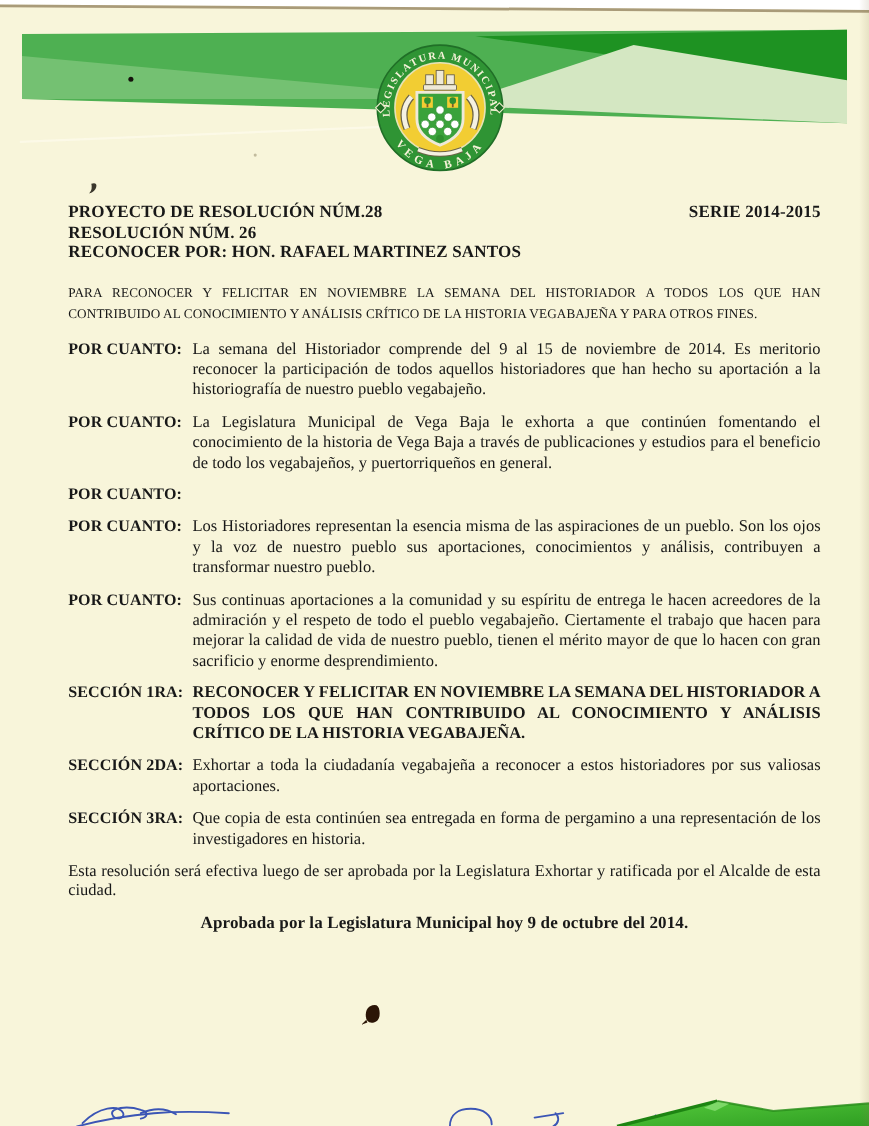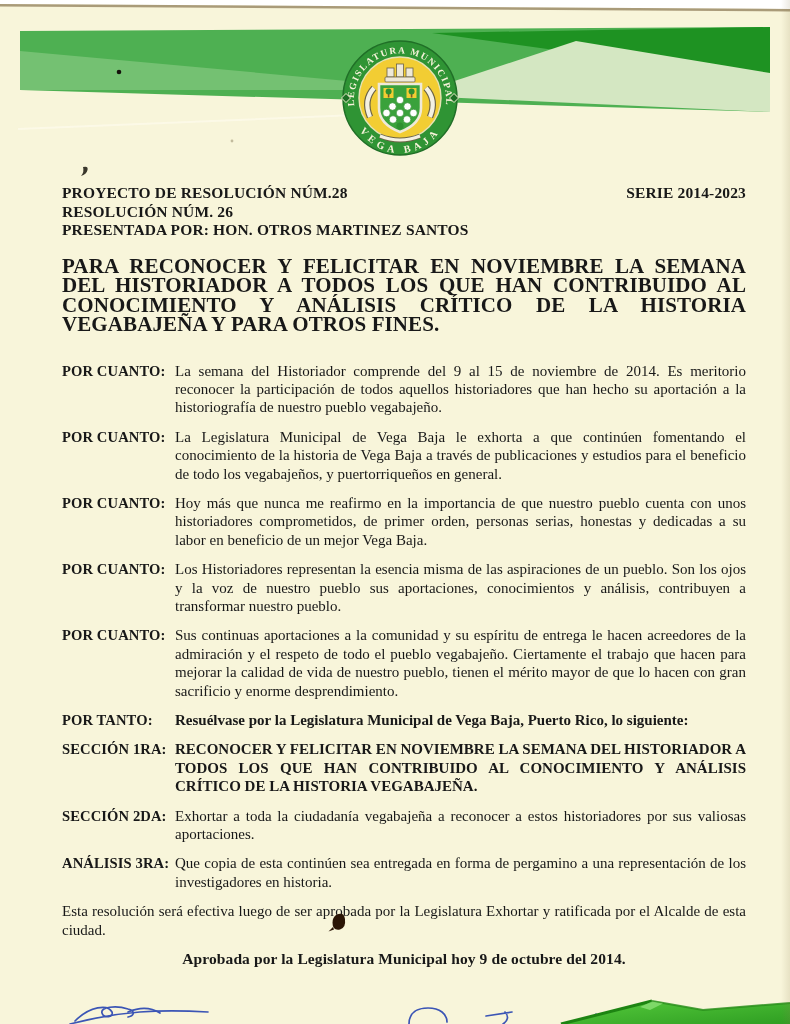--- a/index.html
+++ b/index.html
@@ -11,22 +11,22 @@
   svg.layer{position:absolute;left:0;top:0;pointer-events:none;}
   .decor{z-index:0;}
   .overlay{z-index:2;}
   .edge-right{
     position:absolute;right:0;top:0;width:9px;height:100%;z-index:3;
     background:linear-gradient(to right,rgba(0,0,0,0),rgba(140,125,80,.16));
   }
   .content{position:absolute;left:62px;top:184px;width:684px;z-index:1;}
   .doc-head{font-weight:bold;font-size:15.5px;line-height:18.5px;letter-spacing:.15px;}
   .head-row1{display:flex;justify-content:space-between;gap:20px;}
-  .title{font-weight:bold;margin:17px 0 0 0;text-align:justify;font-size:21px;line-height:19.5px;letter-spacing:.1px;}
-  #clauses{margin-top:27px;}
+  .title{font-weight:normal;margin:17px 0 0 0;text-align:justify;font-size:12px;line-height:19.5px;letter-spacing:.1px;}
+  #clauses{margin-top:13px;}
   .clause{display:flex;margin-bottom:11px;font-size:15px;line-height:18.4px;}
   .clabel{font-weight:bold;flex:0 0 113px;width:113px;font-size:14.6px;letter-spacing:.1px;}
   .cbody{flex:1;text-align:justify;}
   .bold-body .cbody{font-weight:bold;}
   .approval{text-align:center;font-weight:bold;font-size:15.5px;margin:3px 0 0 0;letter-spacing:.1px;}
   .seal-ring-text{font-family:"Liberation Serif","DejaVu Serif",serif;font-weight:bold;fill:#f7f3da;}
 </style>
 </head>
 <body>
 
@@ -109,63 +109,58 @@
         <path d="M 380 136 Q 400 144 420 136" stroke="#6b6347" stroke-width="5"></path>
         <path d="M 380 136 Q 400 144 420 136" stroke="#f4f1e2" stroke-width="3.2"></path>
       </g>
     </g>
   </svg>
 
   <div class="content">
     <div class="doc-head">
       <div class="head-row1">
         <span>PROYECTO DE RESOLUCIÓN NÚM.28</span>
-        <span>SERIE 2014-2023</span>
+        <span>SERIE 2014-2015</span>
       </div>
       <div>RESOLUCIÓN NÚM. 26</div>
-      <div>PRESENTADA POR: HON. OTROS MARTINEZ SANTOS</div>
+      <div>RECONOCER POR: HON. RAFAEL MARTINEZ SANTOS</div>
     </div>
 
     <p class="title">PARA RECONOCER Y FELICITAR EN NOVIEMBRE LA SEMANA DEL HISTORIADOR A TODOS LOS QUE HAN CONTRIBUIDO AL CONOCIMIENTO Y ANÁLISIS CRÍTICO DE LA HISTORIA VEGABAJEÑA Y PARA OTROS FINES.</p>
 
     <div id="clauses">
         <div class="clause">
           <span class="clabel">POR CUANTO:</span>
           <div class="cbody">La semana del Historiador comprende del 9 al 15 de noviembre de 2014. Es meritorio reconocer la participación de todos aquellos historiadores que han hecho su aportación a la historiografía de nuestro pueblo vegabajeño.</div>
         </div>
         <div class="clause">
           <span class="clabel">POR CUANTO:</span>
           <div class="cbody">La Legislatura Municipal de Vega Baja le exhorta a que continúen fomentando el conocimiento de la historia de Vega Baja a través de publicaciones y estudios para el beneficio de todo los vegabajeños, y puertorriqueños en general.</div>
         </div>
         <div class="clause">
           <span class="clabel">POR CUANTO:</span>
-          <div class="cbody">Hoy más que nunca me reafirmo en la importancia de que nuestro pueblo cuenta con unos historiadores comprometidos, de primer orden, personas serias, honestas y dedicadas a su labor en beneficio de un mejor Vega Baja.</div>
         </div>
         <div class="clause">
           <span class="clabel">POR CUANTO:</span>
           <div class="cbody">Los Historiadores representan la esencia misma de las aspiraciones de un pueblo. Son los ojos y la voz de nuestro pueblo sus aportaciones, conocimientos y análisis, contribuyen a transformar nuestro pueblo.</div>
         </div>
         <div class="clause">
           <span class="clabel">POR CUANTO:</span>
           <div class="cbody">Sus continuas aportaciones a la comunidad y su espíritu de entrega le hacen acreedores de la admiración y el respeto de todo el pueblo vegabajeño. Ciertamente el trabajo que hacen para mejorar la calidad de vida de nuestro pueblo, tienen el mérito mayor de que lo hacen con gran sacrificio y enorme desprendimiento.</div>
-        </div>
-        <div class="clause bold-body">
-          <span class="clabel">POR TANTO:</span>
-          <div class="cbody">Resuélvase por la Legislatura Municipal de Vega Baja, Puerto Rico, lo siguiente:</div>
         </div>
         <div class="clause bold-body">
           <span class="clabel">SECCIÓN 1RA:</span>
           <div class="cbody">RECONOCER Y FELICITAR EN NOVIEMBRE LA SEMANA DEL HISTORIADOR A TODOS LOS QUE HAN CONTRIBUIDO AL CONOCIMIENTO Y ANÁLISIS CRÍTICO DE LA HISTORIA VEGABAJEÑA.</div>
         </div>
         <div class="clause">
           <span class="clabel">SECCIÓN 2DA:</span>
           <div class="cbody">Exhortar a toda la ciudadanía vegabajeña a reconocer a estos historiadores por sus valiosas aportaciones.</div>
         </div>
         <div class="clause">
-          <span class="clabel">ANÁLISIS 3RA:</span>
+          <span class="clabel">SECCIÓN 3RA:</span>
           <div class="cbody">Que copia de esta continúen sea entregada en forma de pergamino a una representación de los investigadores en historia.</div>
         </div>
         <div class="clause">
           <div class="cbody">Esta resolución será efectiva luego de ser aprobada por la Legislatura Exhortar y ratificada por el Alcalde de esta ciudad.</div>
         </div>
       </div>
 
     <p class="approval">Aprobada por la Legislatura Municipal hoy 9 de octubre del 2014.</p>
   </div>
 

